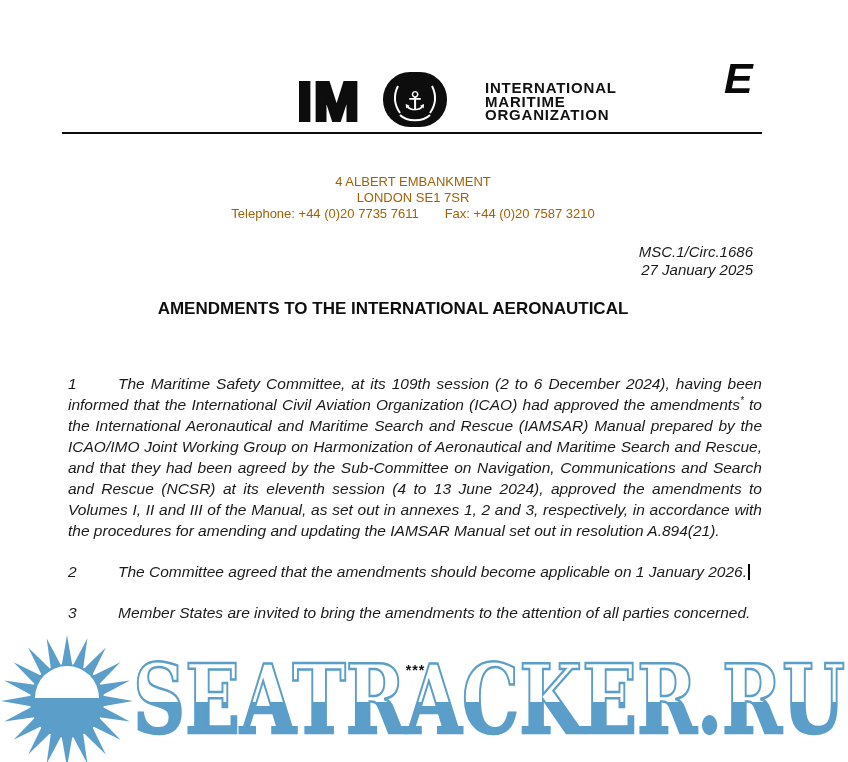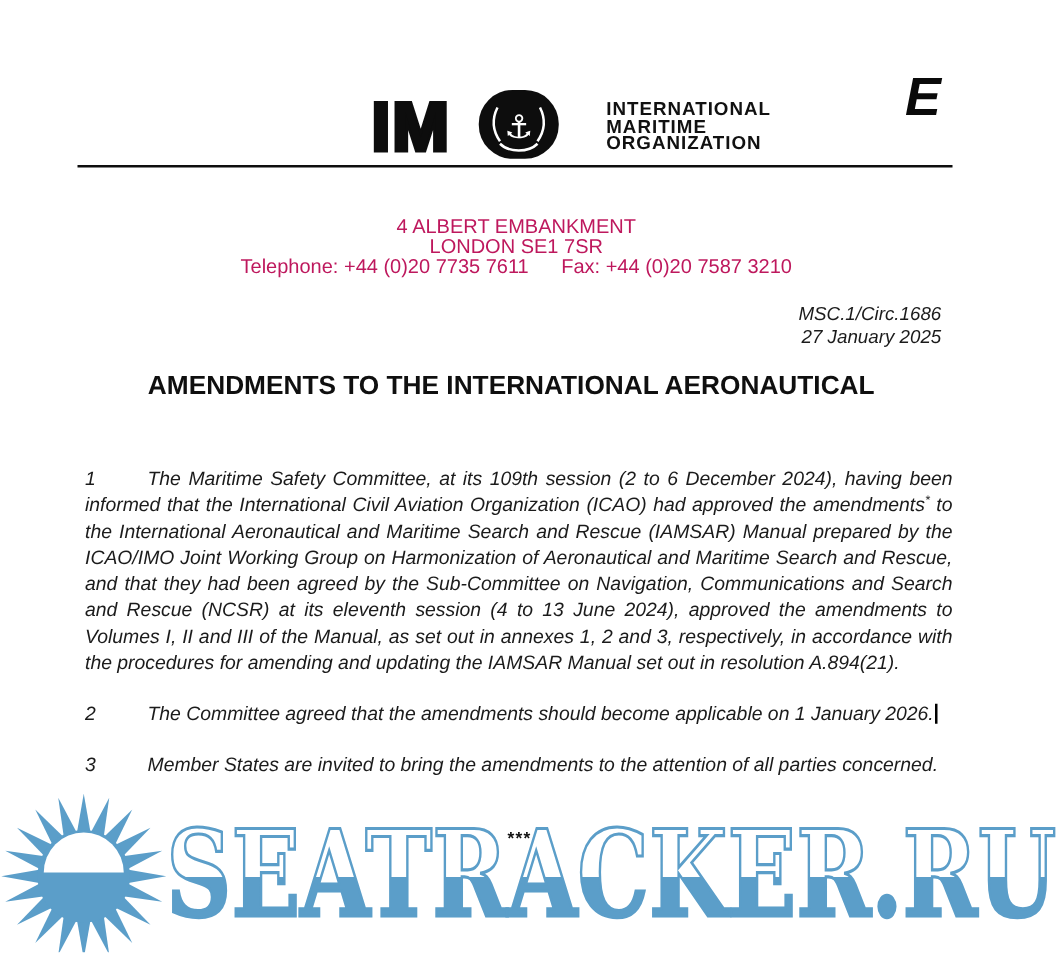--- a/index.html
+++ b/index.html
@@ -8,26 +8,26 @@
   
   .watermark{position:absolute;left:0;top:0;width:848px;height:762px;pointer-events:none;}
   
   .imo-logo{position:absolute;left:299px;top:71px;}
   .org-name{position:absolute;left:465px;top:81px;font-size:15px;font-weight:bold;
             letter-spacing:.8px;line-height:13.5px;color:#111;margin-left:20px;}
   .lang-e{position:absolute;left:724px;top:54px;font-size:43px;font-weight:bold;
           font-style:italic;color:#0a0a0a;}
   .rule{position:absolute;left:62px;top:132px;width:700px;height:2px;background:#0d0d0d;}
   .address{position:absolute;left:68px;top:174px;width:690px;text-align:center;
-           font-size:16px;line-height:16px;color:#be185d;}
+           font-size:13px;line-height:16px;color:#a16207;}
   .address .tel{margin-right:26px;}
   .ref{position:absolute;left:68px;top:243px;width:685px;text-align:right;
        font-size:15px;line-height:18px;color:#1b1b1b;font-style:italic;}
-  .doc-title{position:absolute;left:84px;top:300px;width:650px;text-align:center;
-             font-weight:bold;font-size:21px;line-height:18px;color:#0f0f0f;}
+  .doc-title{position:absolute;left:68px;top:300px;width:650px;text-align:center;
+             font-weight:bold;font-size:17px;line-height:18px;color:#0f0f0f;}
   
   .body{position:absolute;left:68px;top:373px;width:694px;font-size:15.5px;line-height:21px;font-style:italic;}
   .para{margin:0 0 20px 0;text-align:justify;}
   .pnum{display:inline-block;width:50px;}
   sup.fn{font-size:10px;vertical-align:6px;line-height:0;}
   .caret{display:inline-block;width:1.5px;height:16px;background:#000;
          vertical-align:-3px;margin-left:1px;}
   .end-marker{margin-top:37px;text-align:center;font-size:14px;font-weight:bold;
               letter-spacing:1px;color:#111;}
 </style>

